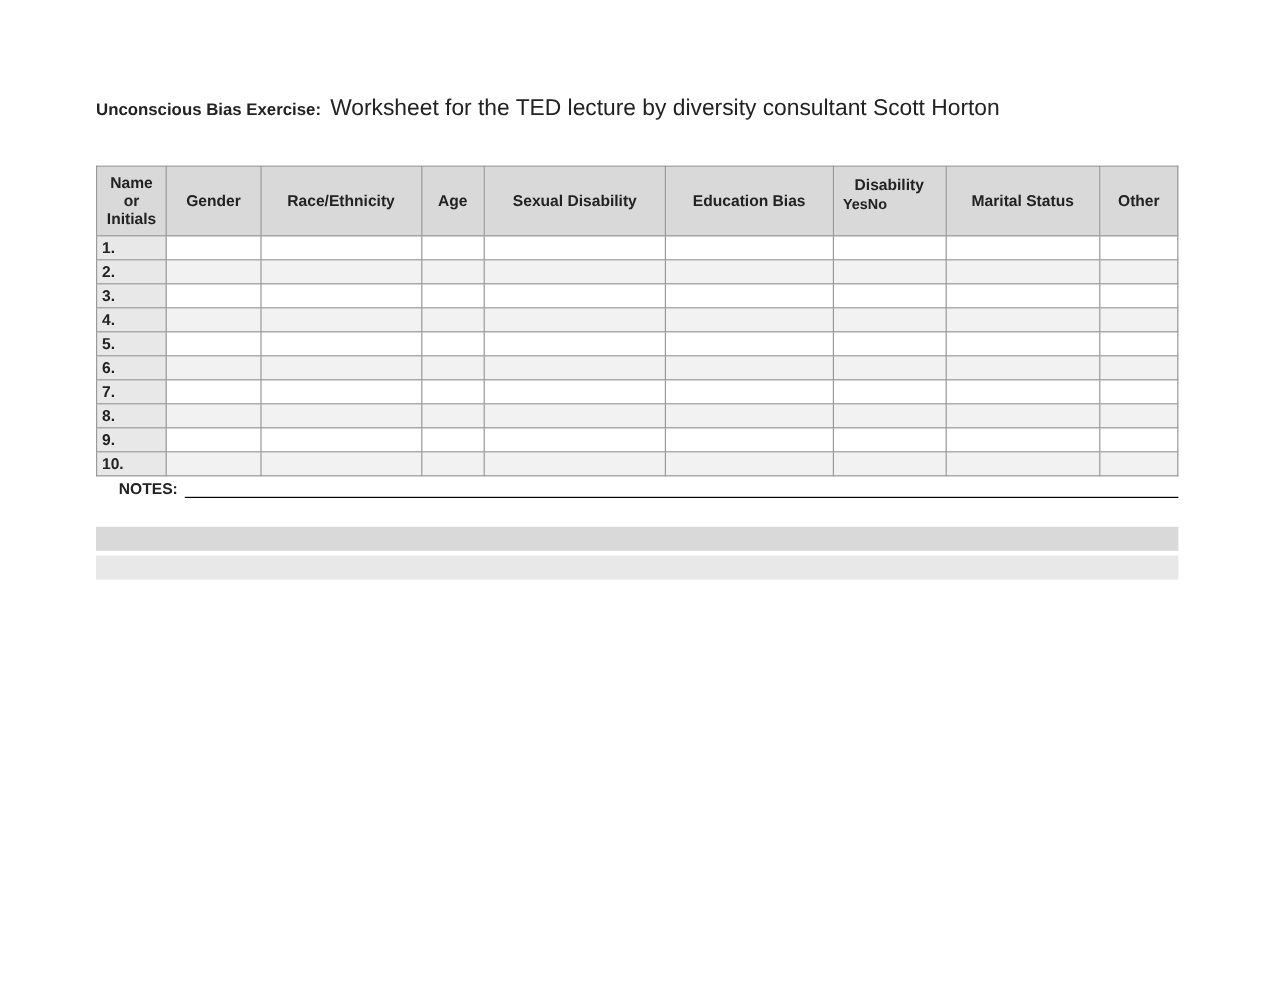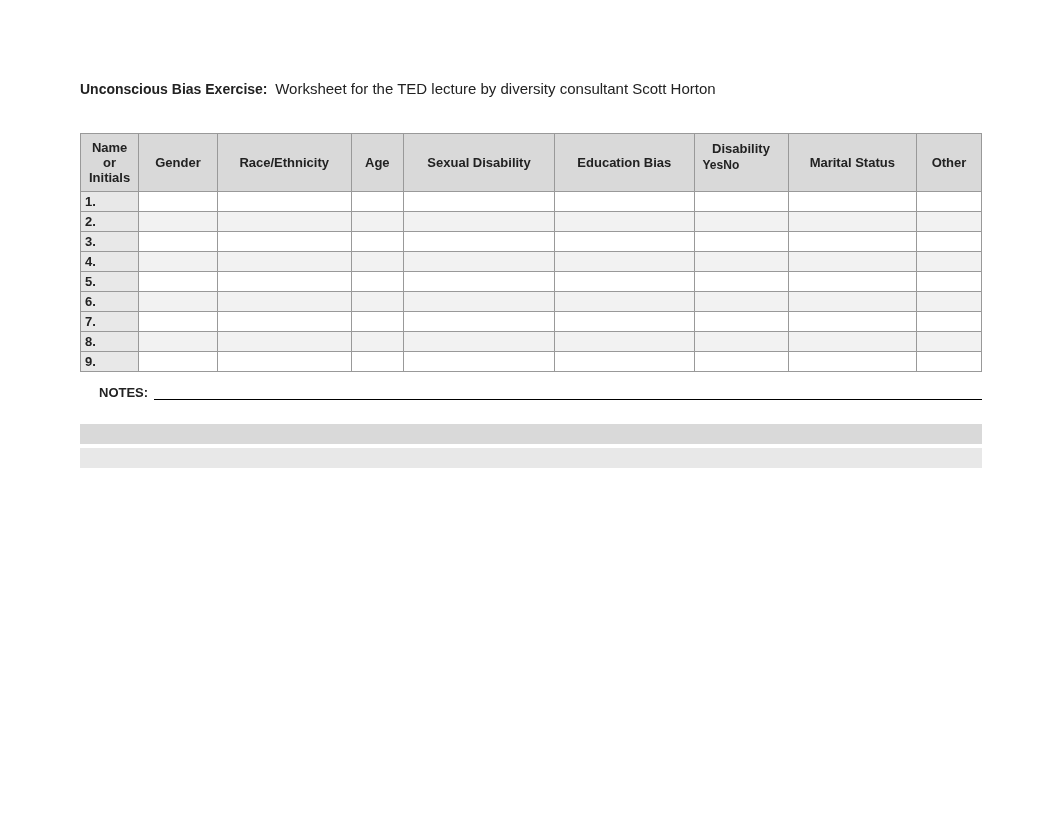--- a/index.html
+++ b/index.html
@@ -25,21 +25,21 @@
       margin-bottom: 36px;
     }
 
     .main-title {
       font-size: 14px;
       font-weight: bold;
       display: inline;
     }
 
     .subtitle {
-      font-size: 15px;
+      font-size: 19px;
       font-weight: normal;
       margin-left: 4px;
       display: inline;
     }
 
     .worksheet-table {
       width: 100%;
       border-collapse: collapse;
     }
 
@@ -80,21 +80,20 @@
       border: 1px solid #999;
     }
 
     .row-even {
       background-color: #f2f2f2;
     }
 
     .notes-area {
       display: flex;
       align-items: flex-end;
-      margin-top: 10px;
       gap: 6px;
       padding-left: 19px;
     }
 
     .notes-label {
       font-weight: bold;
       font-size: 13px;
       white-space: nowrap;
     }
 
@@ -242,20 +241,31 @@
           <td class="row-num">9.</td>
           <td></td>
           <td></td>
           <td></td>
           <td></td>
           <td></td>
           <td></td>
           <td></td>
           <td></td>
         </tr>
+        <tr class="row-even">
+          <td class="row-num">10.</td>
+          <td></td>
+          <td></td>
+          <td></td>
+          <td></td>
+          <td></td>
+          <td></td>
+          <td></td>
+          <td></td>
+        </tr>
       </tbody>
   </table>
 
   <div class="notes-area">
     <span class="notes-label">NOTES:</span>
     <div class="notes-line"></div>
   </div>
 
   <div class="footer-bars">
     <div class="footer-bar-1"></div>

